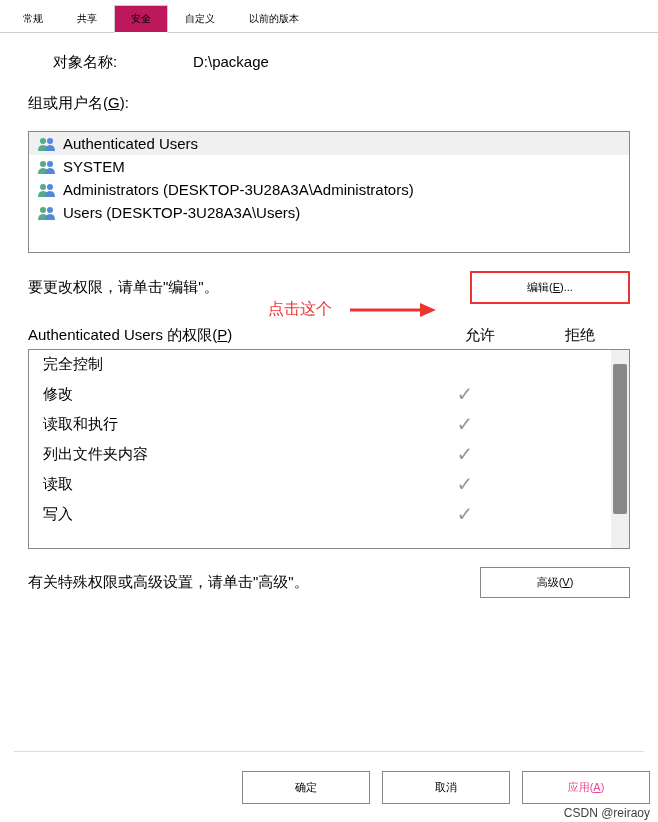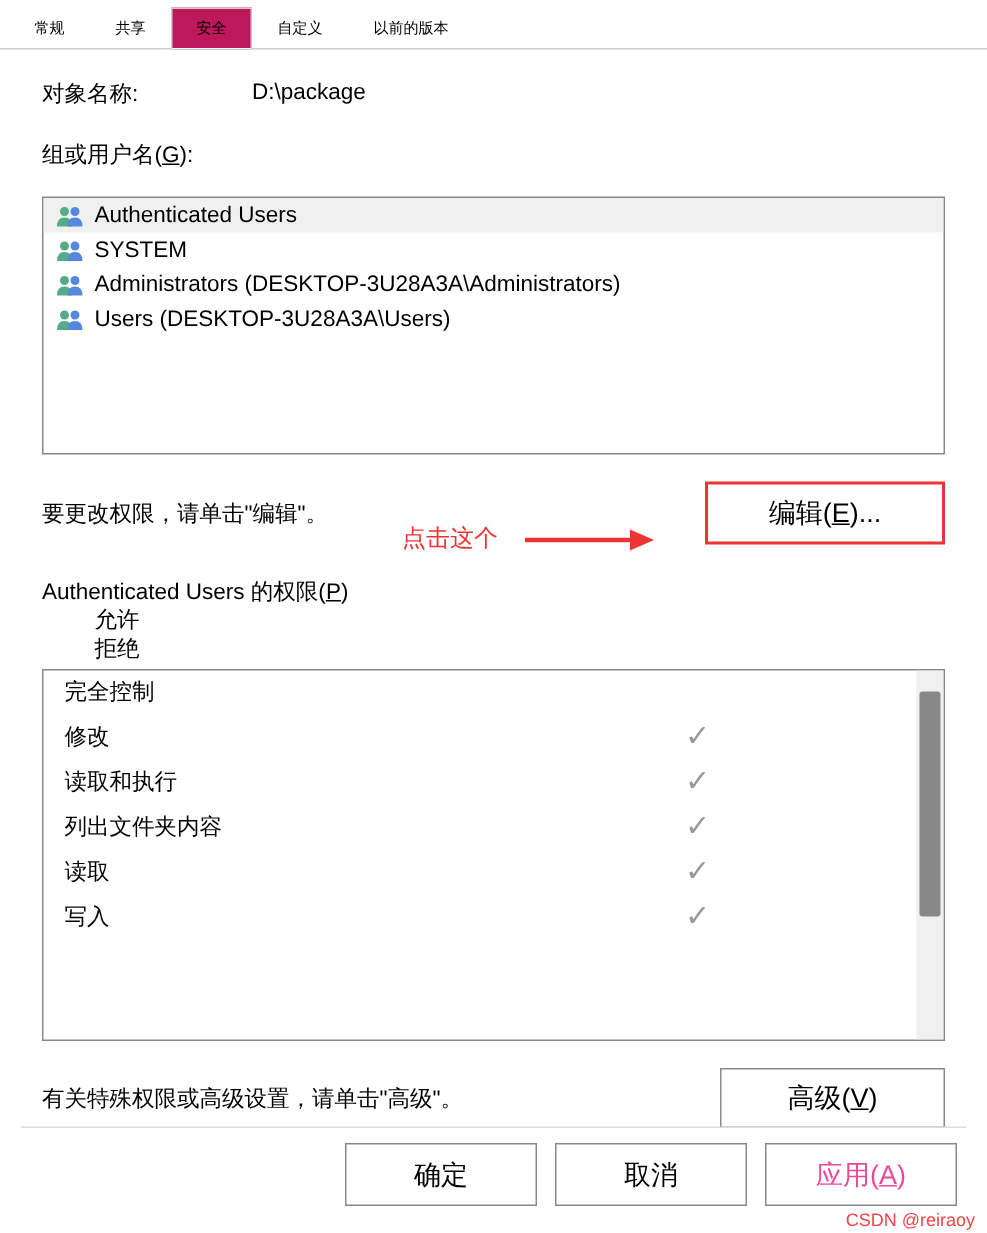--- a/index.html
+++ b/index.html
@@ -33,28 +33,29 @@
     }
     .content {
       padding: 20px 28px 10px 28px;
     }
     .row {
       display: flex;
       margin-bottom: 22px;
     }
     .row-label {
       min-width: 140px;
+      margin-left: 25px;
     }
     .section-label {
       margin-bottom: 18px;
     }
     .underline { text-decoration: underline; }
     .listbox {
       border: 1px solid #888;
-      height: 172px;
+      height: 122px;
       overflow: hidden;
       background: #fff;
     }
     .list-item {
       display: flex;
       align-items: center;
       padding: 3px 8px;
       gap: 6px;
     }
     .list-item.selected {
@@ -74,48 +75,47 @@
       margin: 18px 0 22px 0;
       position: relative;
     }
     .btn {
       border: 1px solid #888;
       background: #fff;
       padding: 7px 0;
       min-width: 150px;
       text-align: center;
       cursor: pointer;
-      font-size: 18px;
+      font-size: 11px;
       font-family: inherit;
     }
     .btn-edit {
       border: 2px solid #e33;
       min-width: 160px;
     }
     .annotation {
       color: #e33;
       font-size: 16px;
       display: flex;
       align-items: center;
       gap: 16px;
       position: absolute;
       left: 240px;
       top: 28px;
     }
     .arrow-svg { display: block; }
     .perm-header {
       display: flex;
       margin-bottom: 4px;
-      flex-direction: column;
     }
     .perm-header-name { flex: 1; }
     .perm-header-col { width: 100px; text-align: center; }
     .perm-box {
       border: 1px solid #888;
-      height: 248px;
+      height: 200px;
       position: relative;
       overflow: hidden;
     }
     .perm-scroll {
       height: 100%;
       overflow-y: auto;
     }
     .perm-row {
       display: flex;
       padding: 5px 14px;
@@ -145,32 +145,32 @@
     }
     .advanced-row {
       display: flex;
       justify-content: space-between;
       align-items: center;
       margin-top: 18px;
     }
     .footer {
       position: absolute;
       bottom: 18px;
-      right: 20px;
+      right: 8px;
       display: flex;
       gap: 12px;
     }
     .footer .btn { min-width: 128px; padding: 8px 0; }
     .btn.disabled { color: #ec4899; }
     .watermark {
       position: absolute;
       right: 8px;
       bottom: 2px;
       font-size: 12px;
-      color: #ef4444;
+      color: #404040;
       pointer-events: none;
     }
     .divider-bottom {
       position: absolute;
       left: 14px; right: 14px;
       bottom: 70px;
       border-top: 1px solid #ddd;
     }
   </style>
 </head>

